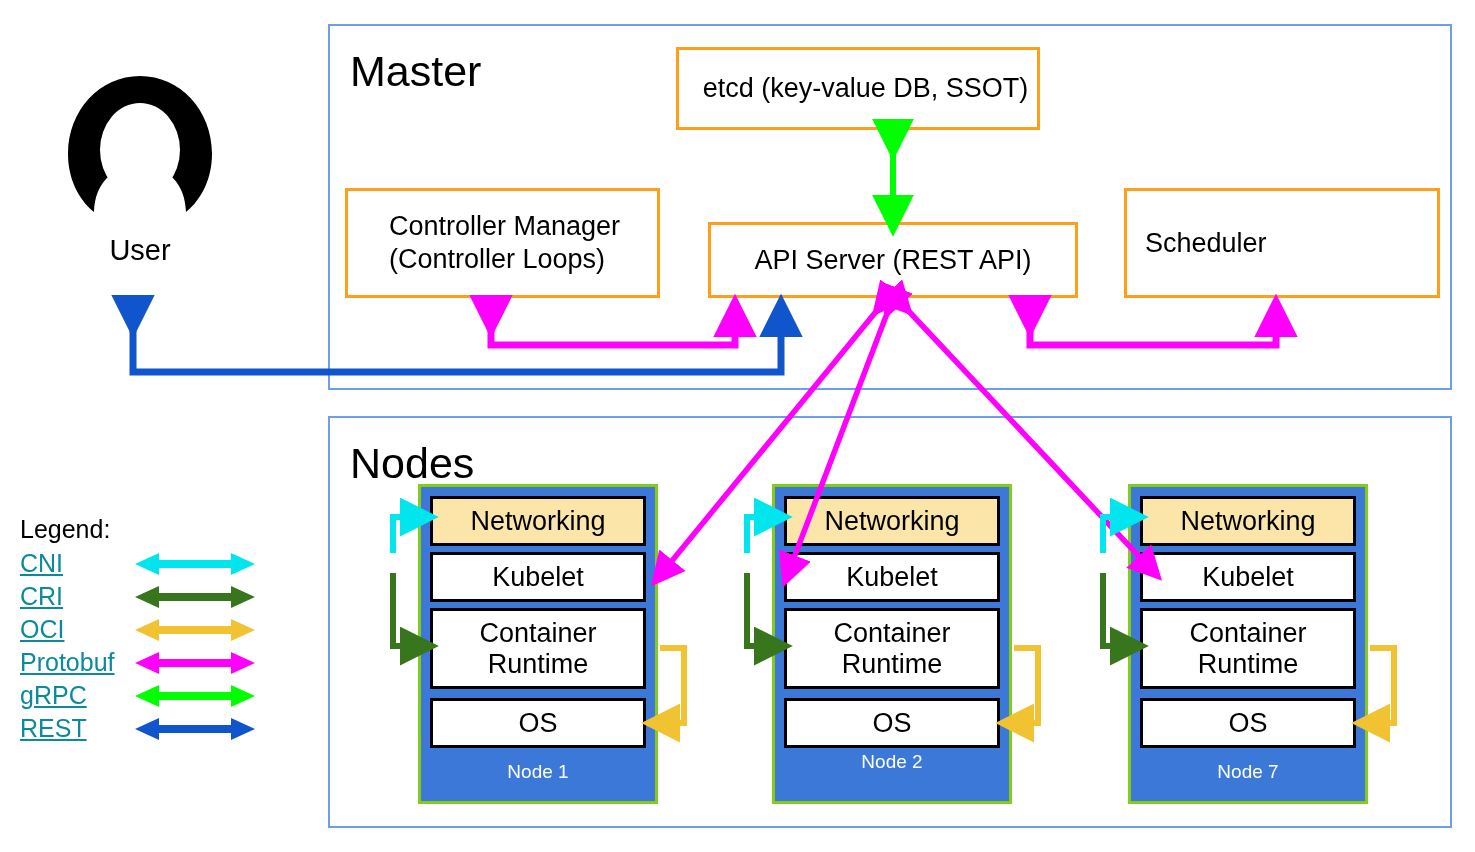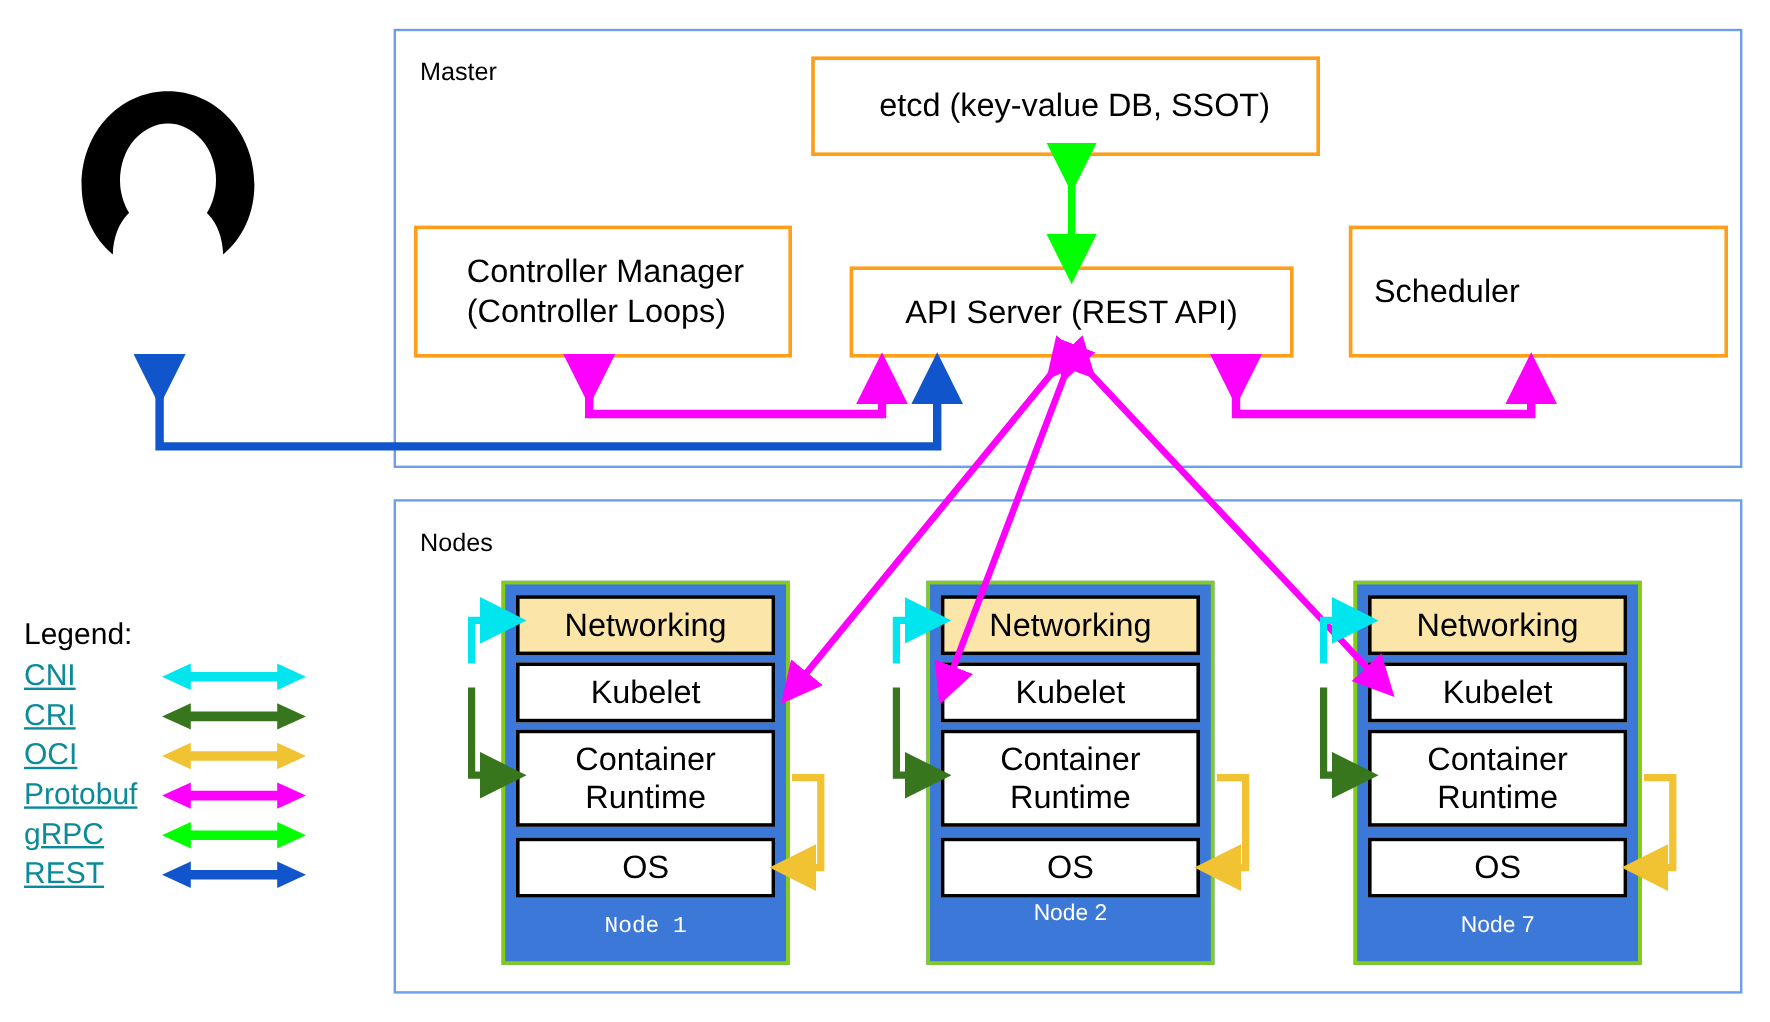--- a/index.html
+++ b/index.html
@@ -31,21 +31,21 @@
   
   .group-box {
     position: absolute;
     border: 2px solid #6d9eeb;
     background: transparent;
     box-sizing: border-box;
     z-index: 1;
   }
   .group-title {
     position: absolute;
-    font-size: 21px;
+    font-size: 43px;
     color: #000000;
     line-height: 1;
     white-space: nowrap;
     z-index: 2;
     text-align: right;
   }
 
   
   .comp-box {
     position: absolute;
@@ -149,21 +149,21 @@
   .legend-arrow { width: 120px; height: 26px; display: block; }
 </style>
 </head>
 <body>
 
 <div id="canvas">
 
   <div class="group-box" style="left:328px; top:24px; width:1124px; height:366px;"></div>
   <div class="group-title" style="left:350px; top:50px;">Master</div>
 
-  <div class="comp-box" style="left:676px; top:47px; width:424px; height:83px;padding-left:15px;">
+  <div class="comp-box" style="left:676px; top:47px; width:364px; height:83px;padding-left:15px;">
     <span>etcd (key-value DB, SSOT)</span>
   </div>
 
   <div class="comp-box left-al" style="left:345px; top:188px; width:315px; height:110px;padding-left:41px;">
     <span>
       <span>Controller Manager</span><br>
       <span>(Controller Loops)</span>
     </span>
   </div>
 
@@ -189,21 +189,21 @@
     </div>
     <div class="layer-box" style="top:121px; height:81px;">
       <span>
         <span>Container</span><br>
         <span>Runtime</span>
       </span>
     </div>
     <div class="layer-box" style="top:211px; height:50px;">
       <span>OS</span>
     </div>
-    <div class="node-name" style="top:274px;font-family:Liberation Mono, monospace;">Node 1</div>
+    <div class="node-name" style="top:274px;">Node 1</div>
   </div>
 
   <div class="node" style="left:772px; top:484px; width:240px; height:320px;">
     <div class="layer-box networking" style="top:9px; height:50px;">
       <span>Networking</span>
     </div>
     <div class="layer-box" style="top:65px; height:50px;">
       <span>Kubelet</span>
     </div>
     <div class="layer-box" style="top:121px; height:81px;">
@@ -241,20 +241,21 @@
     <svg width="170" height="160" viewBox="0 0 170 160">
       <path d="M85 8
                C 45 8, 13 42, 13 86
                C 13 110, 23 131, 39 144
                C 40 116, 56 98, 85 98
                C 114 98, 130 116, 131 144
                C 147 131, 157 110, 157 86
                C 157 42, 125 8, 85 8 Z" fill="#000000"></path>
       <ellipse cx="85" cy="82" rx="40" ry="47" fill="#ffffff"></ellipse>
     </svg>
+    <div id="user-label">User</div>
   </div>
 
   <div id="legend">
     <div id="legend-title">Legend:</div>
 
     <div class="legend-row">
       <div class="legend-label">CNI</div>
       <svg class="legend-arrow" viewBox="0 0 120 26">
         <path d="M0 13 L24 2 L24 9 L96 9 L96 2 L120 13 L96 24 L96 17 L24 17 L24 24 Z" fill="#00e5ee"></path>
       </svg>

